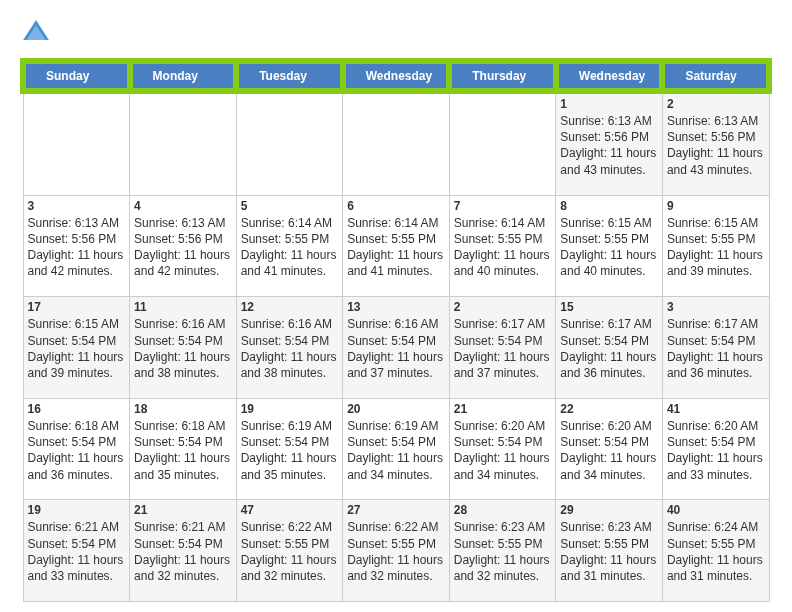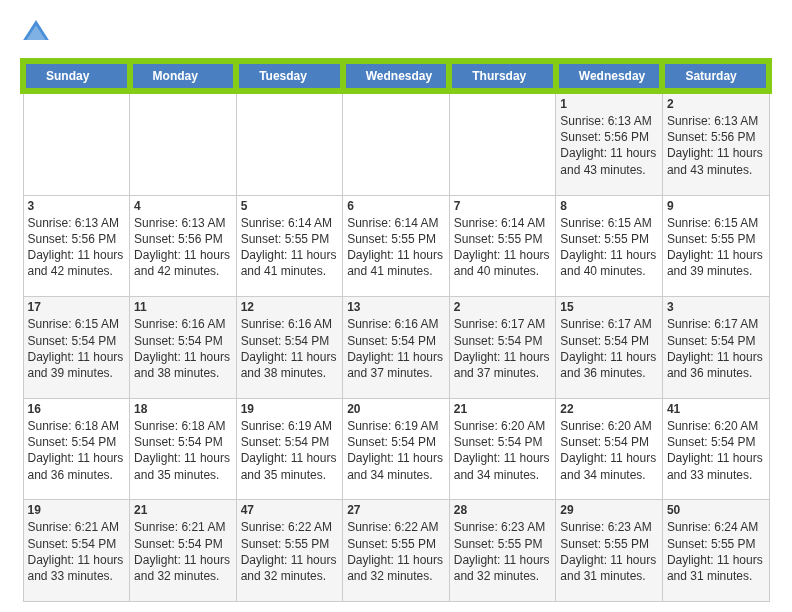--- a/index.html
+++ b/index.html
@@ -349,21 +349,21 @@
 and 32 minutes.</div>
           </td>
           <td>
             <span class="day-number">29</span>
             <div class="day-info" style="white-space: pre-line;">Sunrise: 6:23 AM
 Sunset: 5:55 PM
 Daylight: 11 hours
 and 31 minutes.</div>
           </td>
           <td>
-            <span class="day-number">50</span>
+            <span class="day-number">40</span>
             <div class="day-info" style="white-space: pre-line;">Sunrise: 6:24 AM
 Sunset: 5:55 PM
 Daylight: 11 hours
 and 31 minutes.</div>
           </td>
         </tr>
       </tbody>
   </table>
 </div>
 

